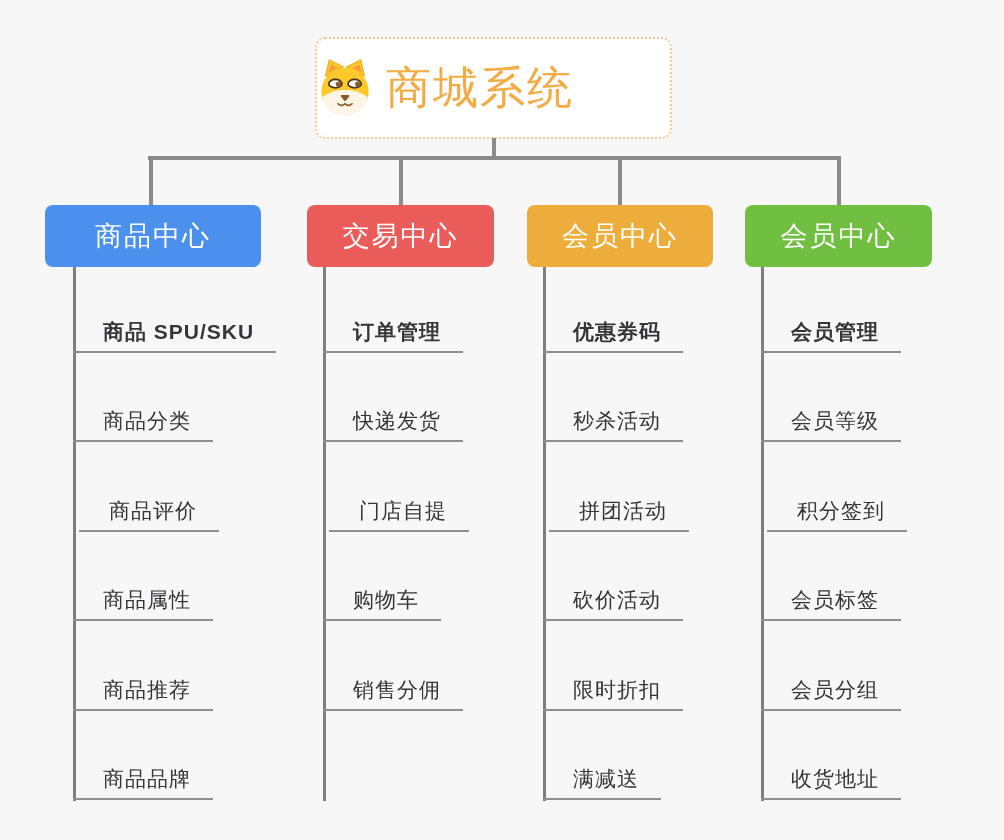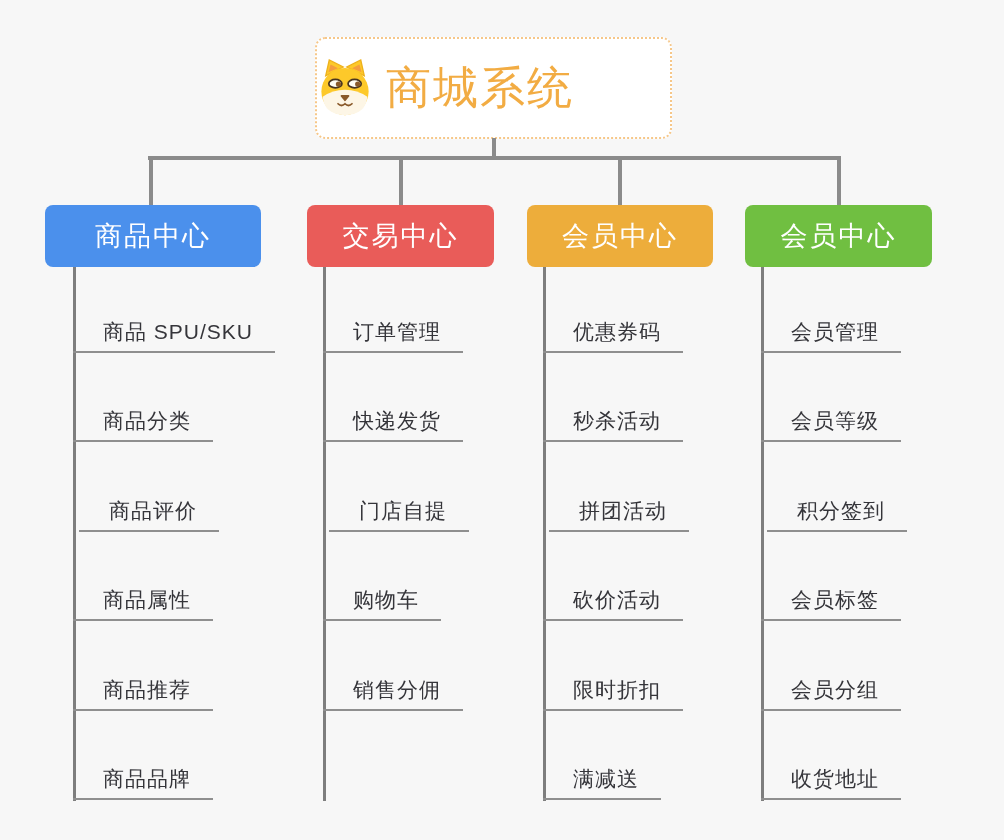--- a/index.html
+++ b/index.html
@@ -33,21 +33,21 @@
   .branch-box.b3{left:527px;width:186px;}
   .branch-box.b4{left:745px;width:187px;}
   
   .column{position:absolute;top:267px;width:230px;height:534px;}
   .column.c1{left:73px;}
   .column.c2{left:323px;}
   .column.c3{left:543px;}
   .column.c4{left:761px;}
   .spine{position:absolute;left:0;top:0;width:3px;height:534px;background:#7e7e7e;}
   .item{position:absolute;left:0;height:34px;display:flex;align-items:flex-end;}
-  .item:nth-of-type(2){top:52px;}
+  .item:nth-of-type(2){top:52px;font-weight:bold;}
   .item:nth-of-type(3){top:141px;}
   .item:nth-of-type(4){top:231px;padding-left:6px;}
   .item:nth-of-type(5){top:320px;text-align:right;}
   .item:nth-of-type(6){top:410px;}
   .item:nth-of-type(7){top:499px;}
   .item-label{
     display:inline-block;white-space:nowrap;
     font-size:21px;color:#35353a;letter-spacing:1px;
     padding:0 22px 5px 30px;
     border-bottom:2px solid #8f8f8f;

